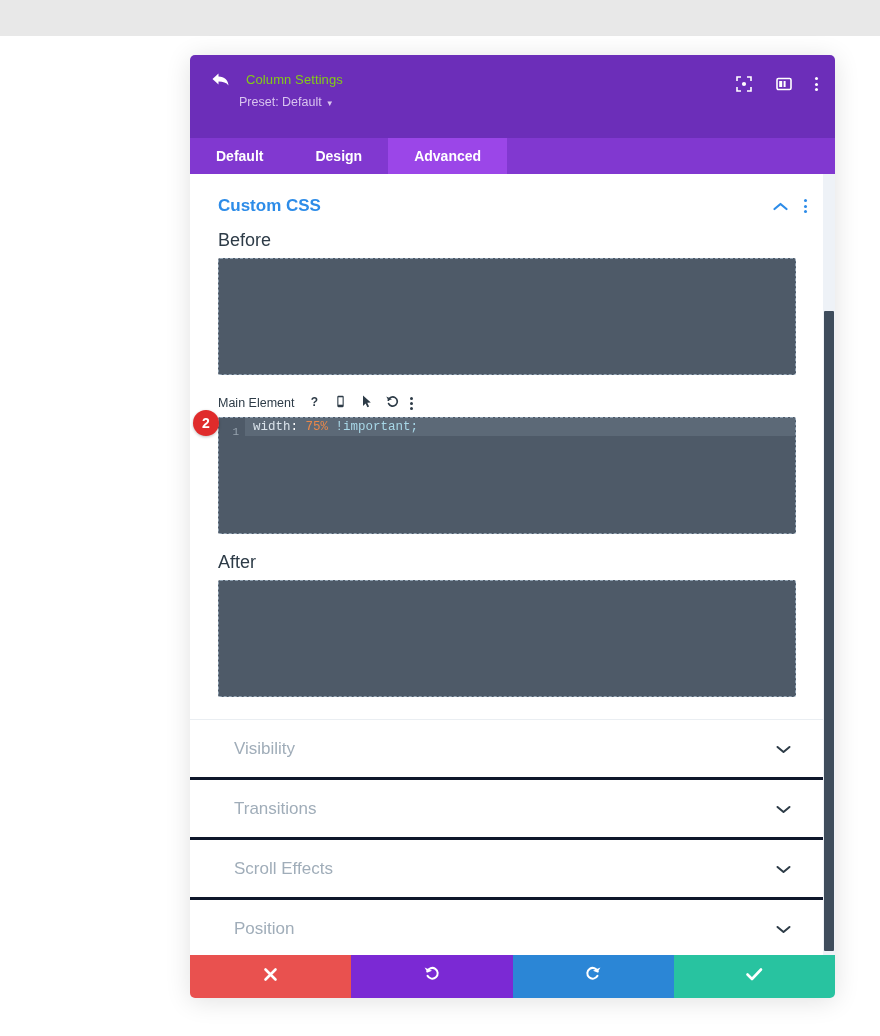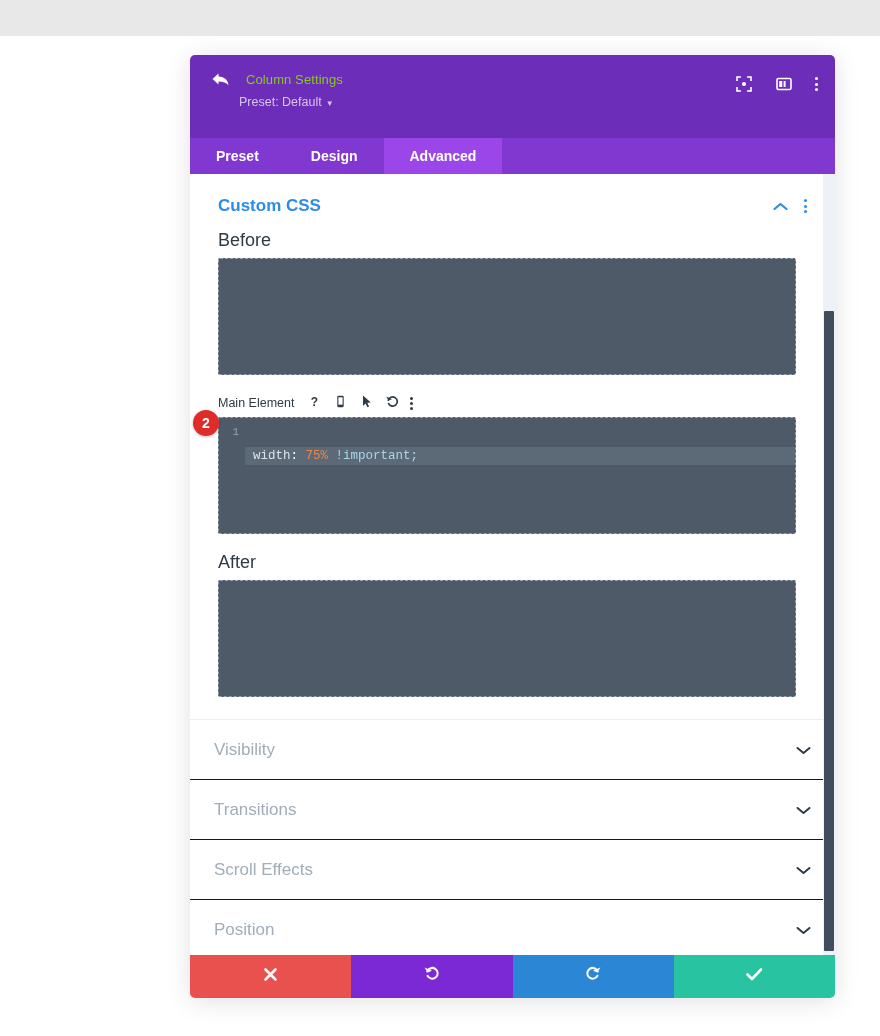--- a/index.html
+++ b/index.html
@@ -235,24 +235,22 @@
     flex: 0 0 26px;
     padding-top: 5px;
     text-align: right;
     padding-right: 6px;
     color: #98a4b0;
     font-size: 11px;
     line-height: 18px;
   }
   .code-lines {
     flex: 1 1 auto;
-    padding-top: 5px;
     font-size: 12.5px;
     line-height: 18px;
-    margin-top: 24px;
   }
   .code-line.active {
     background: #5c6977;
     padding-left: 8px;
   }
   .tok-prop   { color: #dbe4ec; }
   .tok-punct  { color: #ffffff; }
   .tok-val    { color: #e8874a; }
   .tok-imp    { color: #a8d8e8; }
 
@@ -277,22 +275,22 @@
   
   .accordion {
     margin-top: 22px;
     border-top: 1px solid #eaeef2;
   }
   .acc-row {
     height: 60px;
     display: flex;
     align-items: center;
     justify-content: space-between;
-    padding: 0 24px;
-    border-bottom: 1px solid #0f172a;
+    padding: 0 44px;
+    border-bottom: 3px solid #0f172a;
     cursor: pointer;
   }
   .acc-label {
     color: #a0adb9;
     font-size: 17px;
   }
   .acc-chevron {
     color: #2d3b47;
     font-size: 14px;
     line-height: 1;
@@ -379,21 +377,21 @@
         </span>
         <span class="dots-v">
           <i></i>
             <i></i>
             <i></i>
         </span>
       </div>
     </div>
 
     <div class="tabs">
-      <div class="tab">Preset</div>
+      <div class="tab">Default</div>
       <div class="tab">Design</div>
       <div class="tab active">Advanced</div>
     </div>
 
     <div class="modal-body">
 
       <div class="section-title-row">
         <span class="section-title">Custom CSS</span>
         <span class="section-actions">
           <span class="chevron-up">

